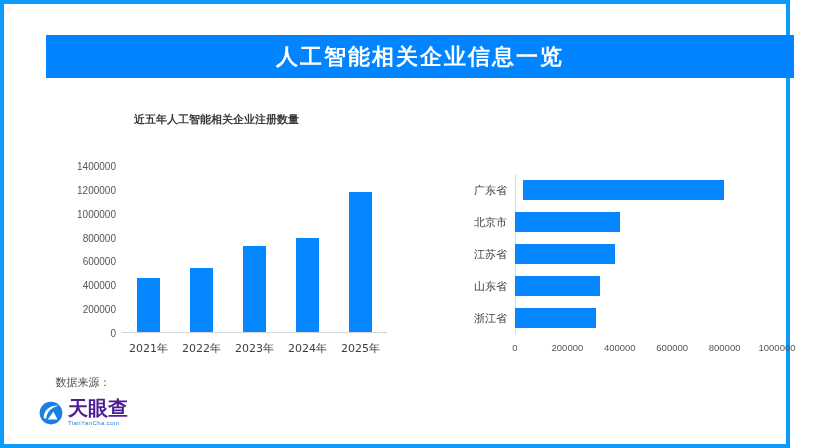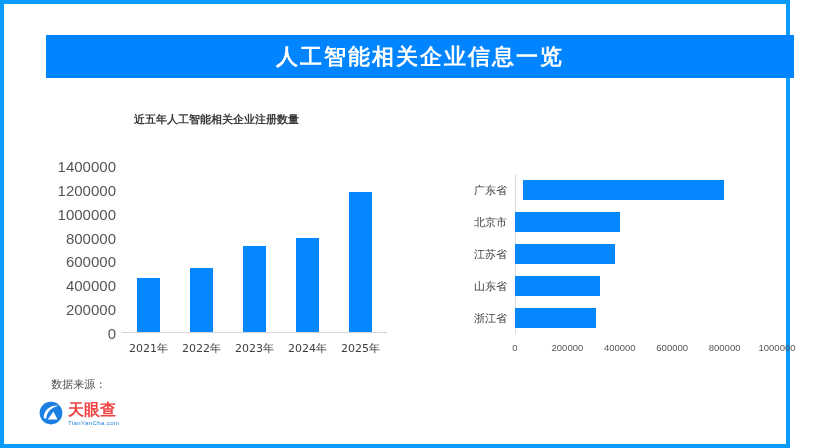--- a/index.html
+++ b/index.html
@@ -46,21 +46,21 @@
   #left-panel{left:50px;top:100px;width:360px;height:260px;}
   #left-title{left:80px;top:8px;}
   #left-plot{
     position:absolute;
     left:68px;top:62px;
     width:265px;height:167px;
   }
   .ytick{
     position:absolute;
     right:calc(100% + 6px);
-    font-size:15px;
+    font-size:10px;
     color:#555;
     white-space:nowrap;
     transform:translateY(-50%);
     font-family:"Liberation Sans",sans-serif;
   }
   #axis-x-line{
     position:absolute;
     left:0;bottom:0;width:100%;height:1px;
     background:#d4d4d4;
   }
@@ -135,21 +135,21 @@
   }
   #source-label{
     font-size:11px;color:#4a4a4a;
     font-family:"DejaVu Sans","Liberation Sans",sans-serif;
     white-space:nowrap;
   }
   #tyc-logo{display:flex;align-items:flex-end;gap:4px;}
   #tyc-mark{width:26px;height:26px;flex:0 0 auto;}
   #tyc-wordmark{display:flex;flex-direction:column;line-height:1;}
   #tyc-cn{
-    font-size:16px;font-weight:bold;color:#ef4444;
+    font-size:20px;font-weight:bold;color:#4c1d95;
     letter-spacing:0px;
     font-family:"DejaVu Sans","Liberation Sans",sans-serif;
   }
   #tyc-en{
     font-size:6px;color:#1a7fe0;letter-spacing:.4px;
     margin-top:2px;
     font-family:"Liberation Sans",sans-serif;
   }
   #footer-right{
     position:absolute;

